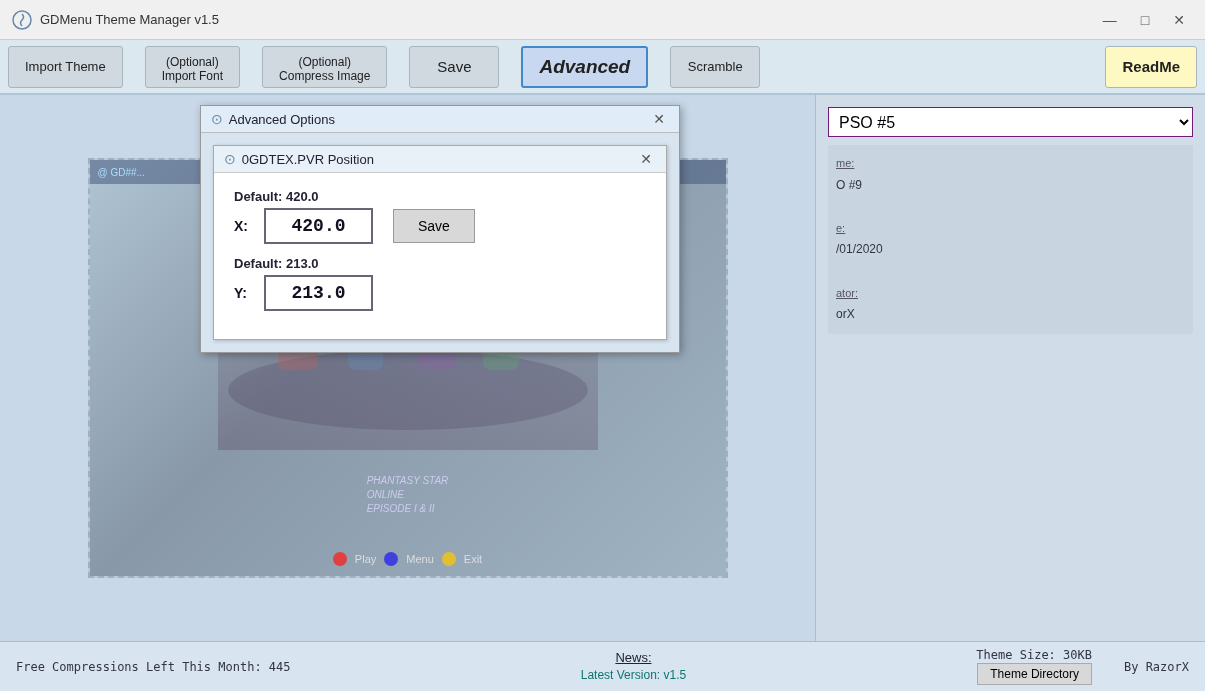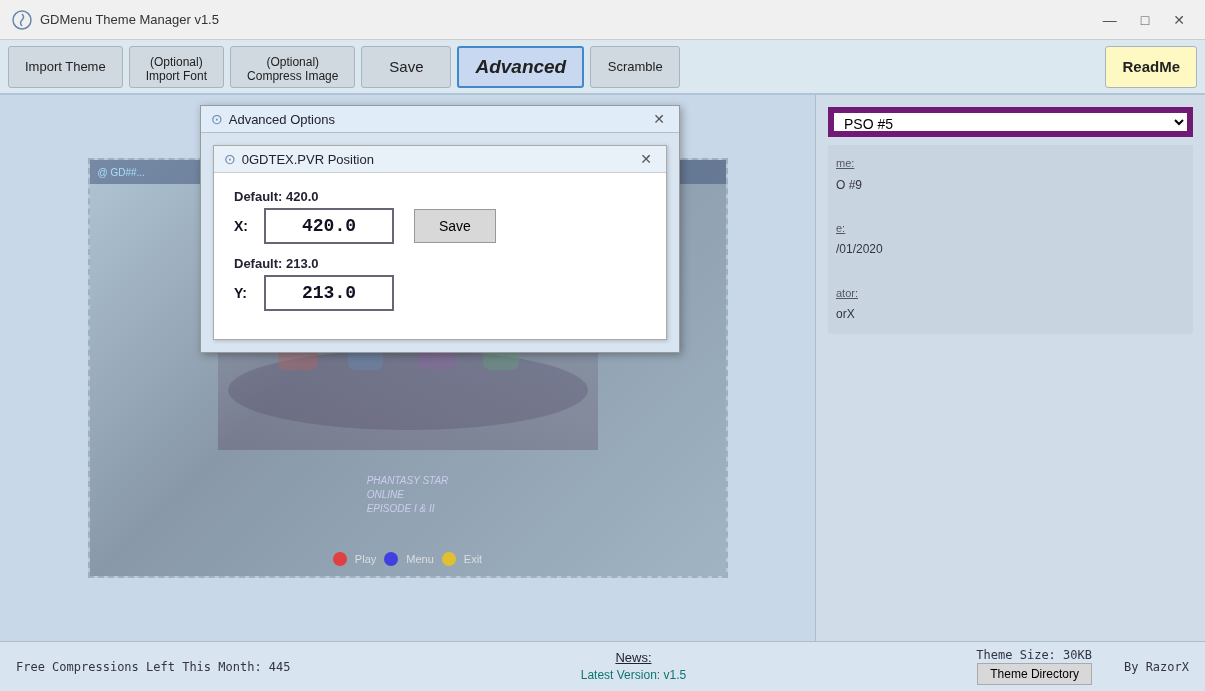--- a/index.html
+++ b/index.html
@@ -47,21 +47,21 @@
       padding: 2px 8px;
     }
 
     
     .toolbar {
       background: #dce8f0;
       height: 55px;
       display: flex;
       align-items: center;
       padding: 0 8px;
-      gap: 6px;
+      gap: 22px;
       border-bottom: 2px solid #b0c4d8;
     }
     .toolbar-btn {
       background: #d0d8e0;
       border: 1px solid #aab4bc;
       border-radius: 3px;
       padding: 8px 16px;
       font-size: 13px;
       cursor: pointer;
       font-family: 'Segoe UI', Arial, sans-serif;
@@ -173,22 +173,22 @@
       gap: 8px;
     }
     .dropdown-row {
       display: flex;
       align-items: center;
     }
     .theme-select {
       width: 100%;
       height: 30px;
       background: white;
-      border: 6px solid #701a75;
-      font-size: 14px;
+      border: 1px solid #701a75;
+      font-size: 16px;
       padding: 2px 6px;
       cursor: pointer;
     }
     .info-section {
       background: #c8d4e0;
       padding: 8px;
       border-radius: 2px;
       font-size: 12px;
       color: #334;
       line-height: 1.8;
@@ -339,21 +339,21 @@
       align-items: center;
       gap: 10px;
     }
     .pvr-label {
       font-size: 14px;
       font-weight: bold;
       color: #112;
       width: 20px;
     }
     .pvr-input {
-      width: 130px;
+      width: 109px;
       height: 36px;
       border: 2px solid #667;
       font-size: 18px;
       font-weight: bold;
       text-align: center;
       font-family: 'Courier New', monospace;
       color: #112;
       background: white;
     }
     .pvr-save-btn {

